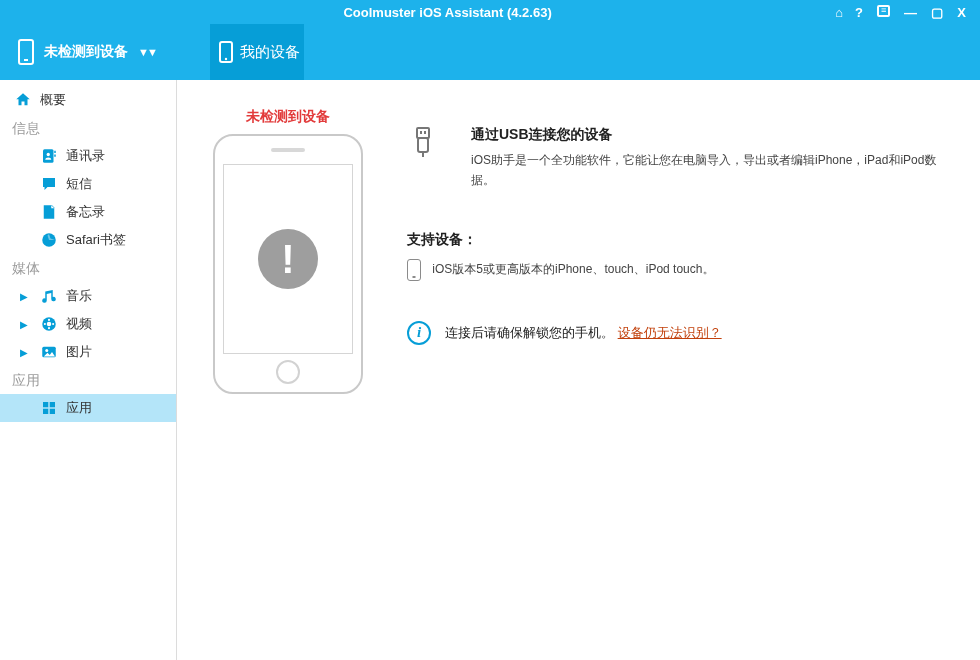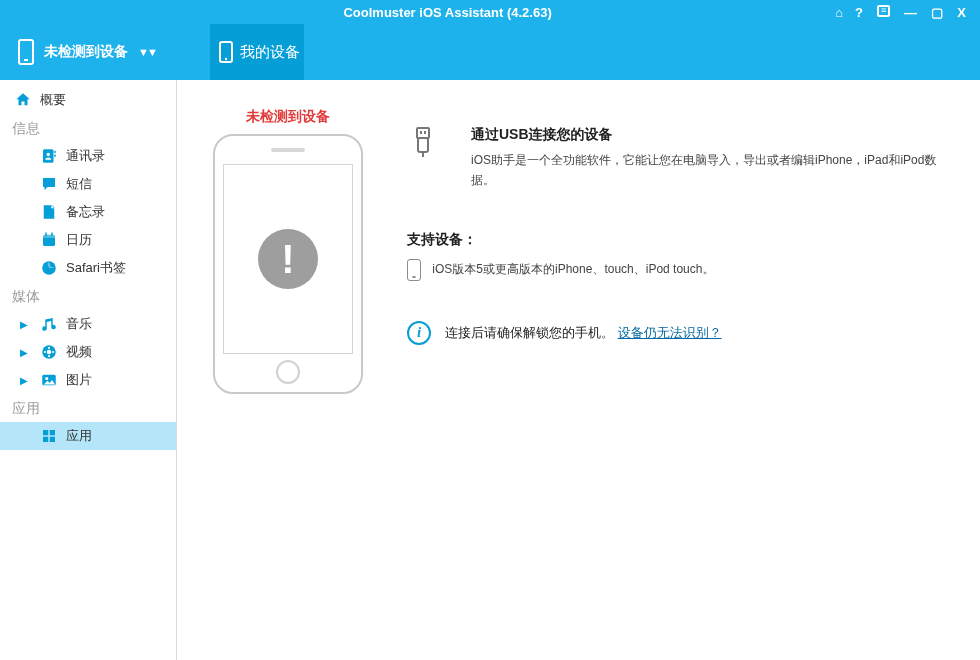--- a/index.html
+++ b/index.html
@@ -150,21 +150,21 @@
     width:14px; height:22px; border:1.5px solid #8b8b8b; border-radius:3px;
     display:inline-block; vertical-align:middle; margin-right:8px; position:relative;
   }
   .dev-icon-sm::after{content:"";position:absolute;bottom:2px;left:50%;transform:translateX(-50%);width:3px;height:1.5px;background:#8b8b8b;}
   .tip-row { display:flex; align-items:center; gap:14px; margin-top:40px;}
   .tip-row .i-circle{
     width:24px; height:24px; border:2px solid #069ed7; border-radius:50%;
     color:#069ed7; font-style:italic; font-family:Georgia,serif; font-weight:bold;
     display:flex; align-items:center; justify-content:center; font-size:15px;
   }
-  .tip-row a { color:#0369a1; text-decoration:underline; cursor:pointer;}
+  .tip-row a { color:#c2410c; text-decoration:underline; cursor:pointer;}
 </style>
 </head>
 <body>
 
 <div class="titlebar">
   <div style="width:60px"></div>
   <div class="title">Coolmuster iOS Assistant (4.2.63)</div>
   <div class="win-controls">
     <span class="home-q">
       <span>⌂</span>
@@ -221,29 +221,20 @@
           <path d="M4 4h16v12H10l-4 4v-4H4z"></path>
         </svg>
       <span>短信</span>
     </div>
     <div class="item">
       <svg class="blue-fill" viewBox="0 0 24 24">
           <path d="M5 3h11l3 3v15H5z"></path>
           <path d="M15 3v4h4" fill="#fff"></path>
         </svg>
       <span>备忘录</span>
-    </div>
-    <div class="item">
-      <svg class="blue-fill" viewBox="0 0 24 24">
-          <rect x="4" y="5" width="16" height="15" rx="2"></rect>
-          <rect x="4" y="5" width="16" height="4" fill="#fff" opacity=".35"></rect>
-          <rect x="7" y="2" width="2" height="5" fill="#069ed7"></rect>
-          <rect x="15" y="2" width="2" height="5" fill="#069ed7"></rect>
-        </svg>
-      <span>日历</span>
     </div>
     <div class="item">
       <svg class="blue-fill" viewBox="0 0 24 24">
           <circle cx="12" cy="12" r="9"></circle>
           <path d="M12 4l2 6 6 2-8 0-2-6z" fill="#fff" opacity=".4"></path>
           <path d="M16 8l-3 3-5 5 3-3z" fill="#fff"></path>
         </svg>
       <span>Safari书签</span>
     </div>
 

